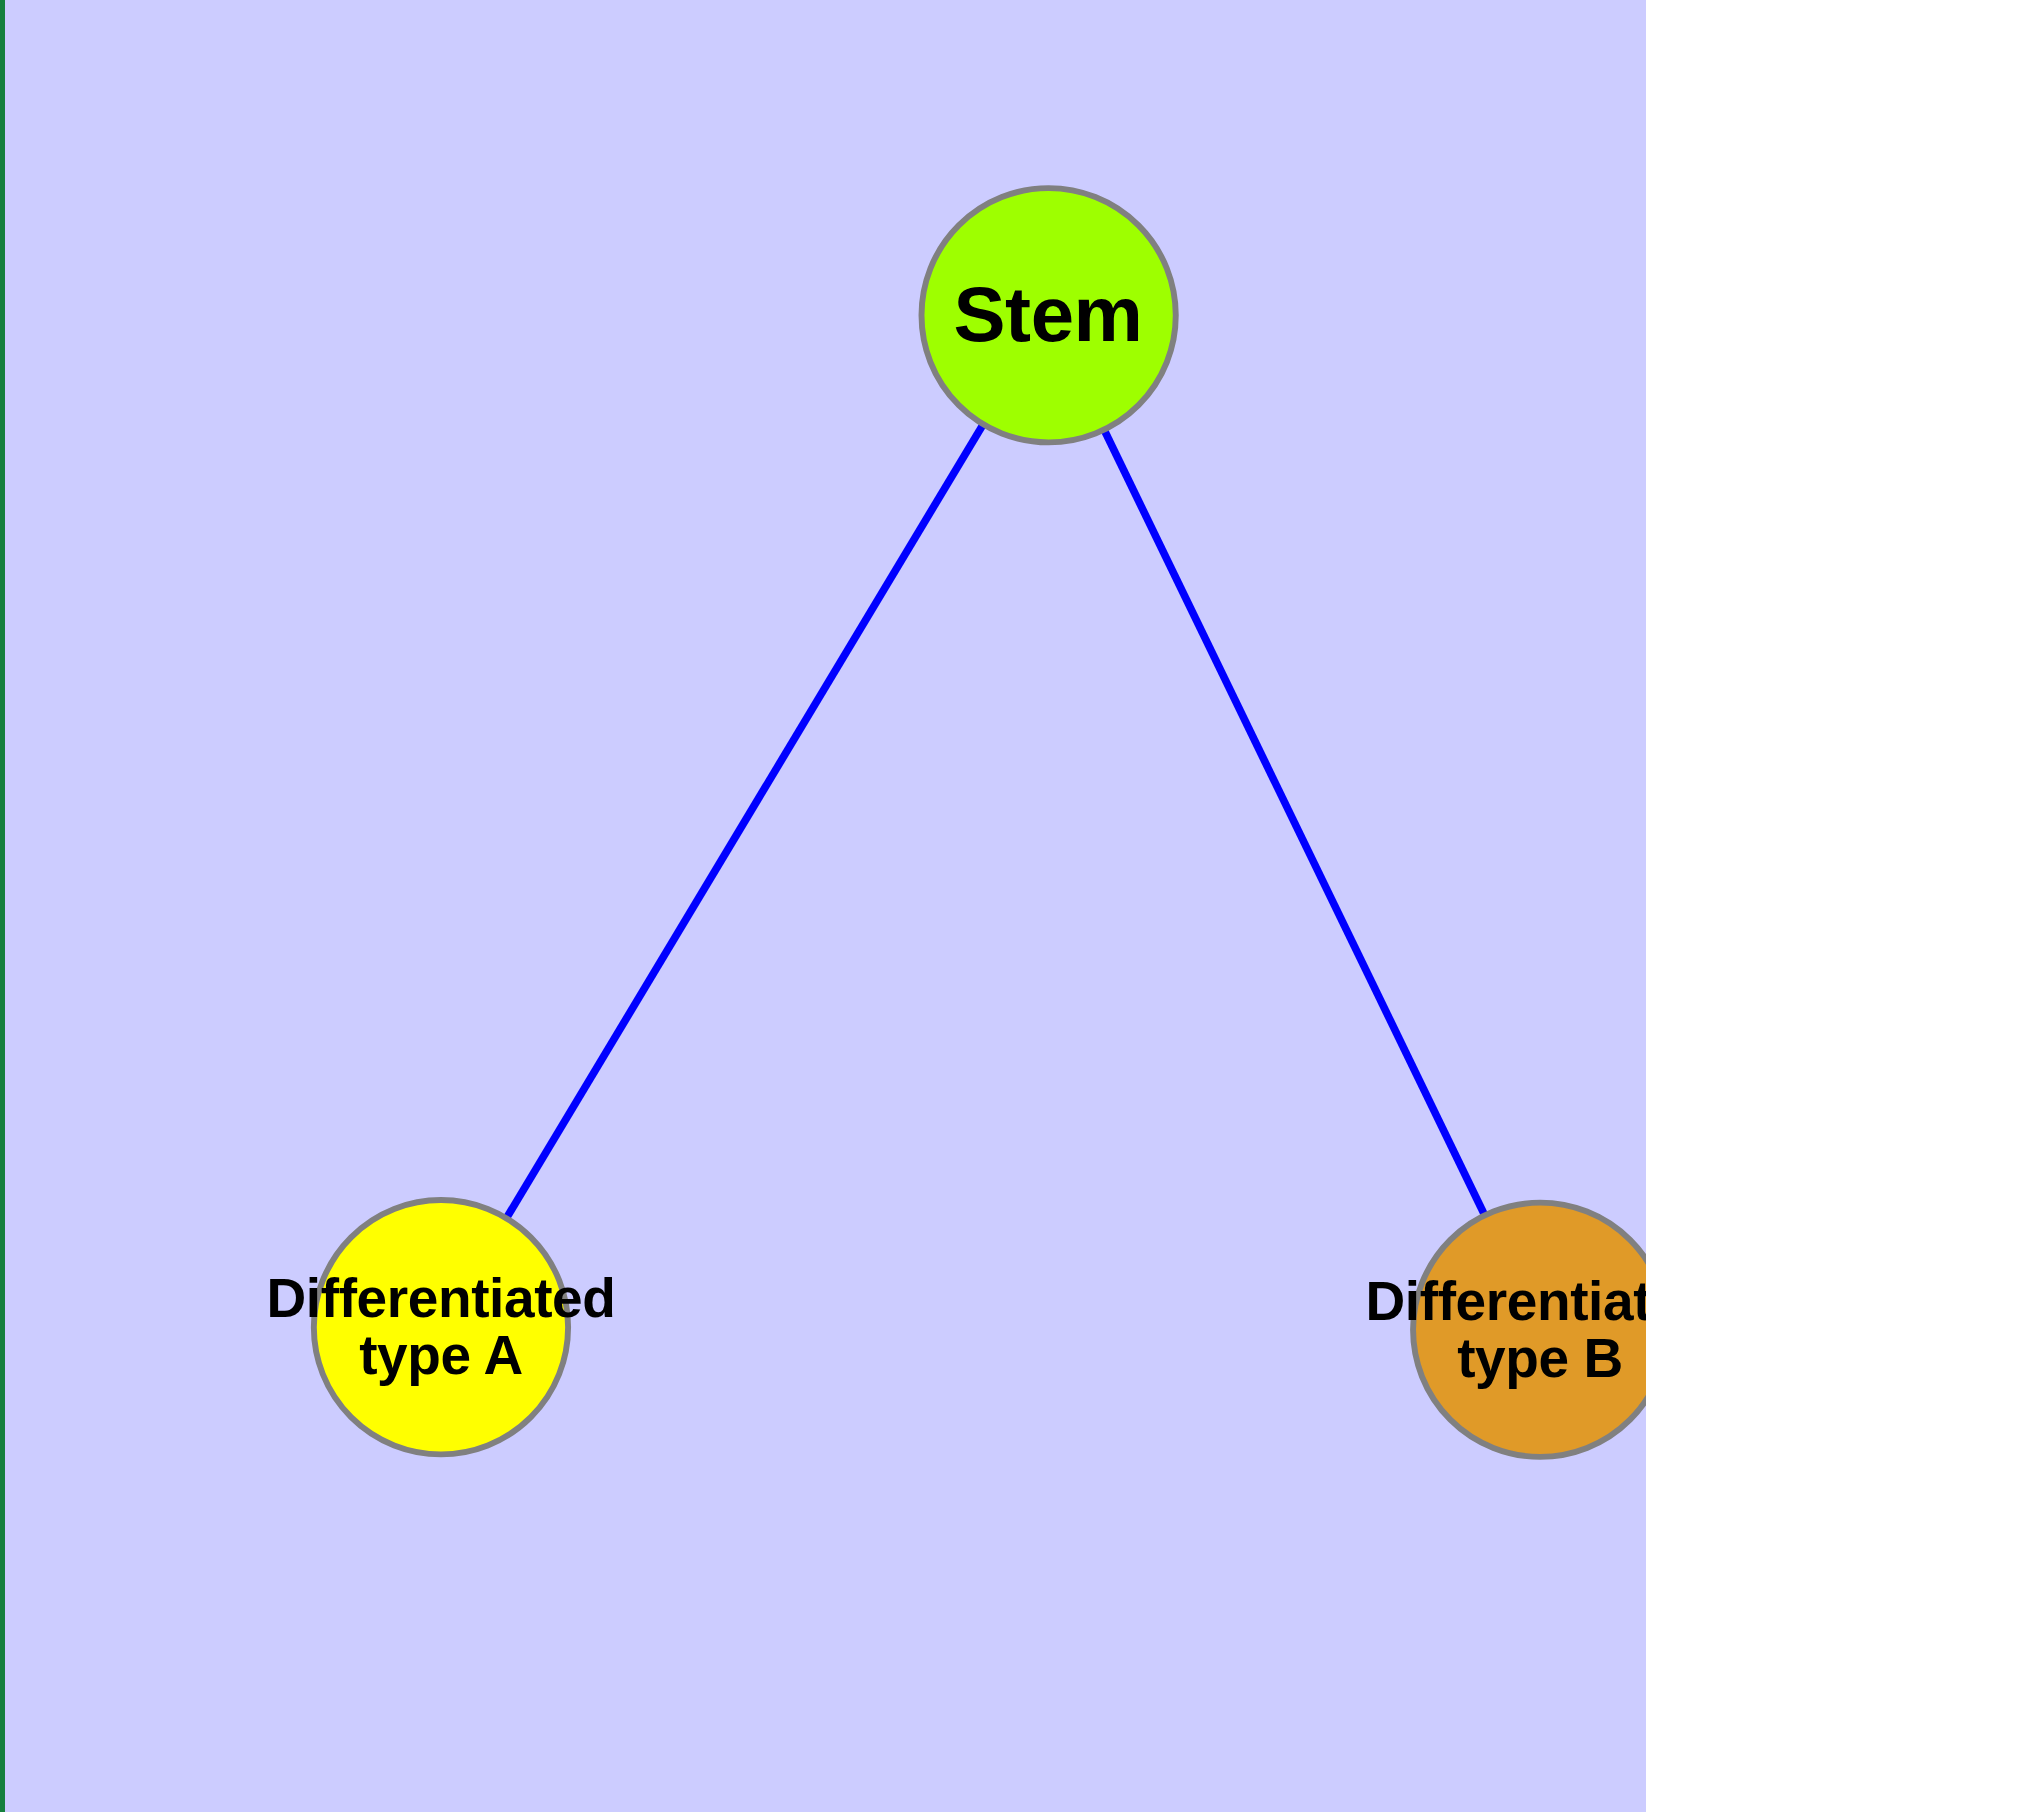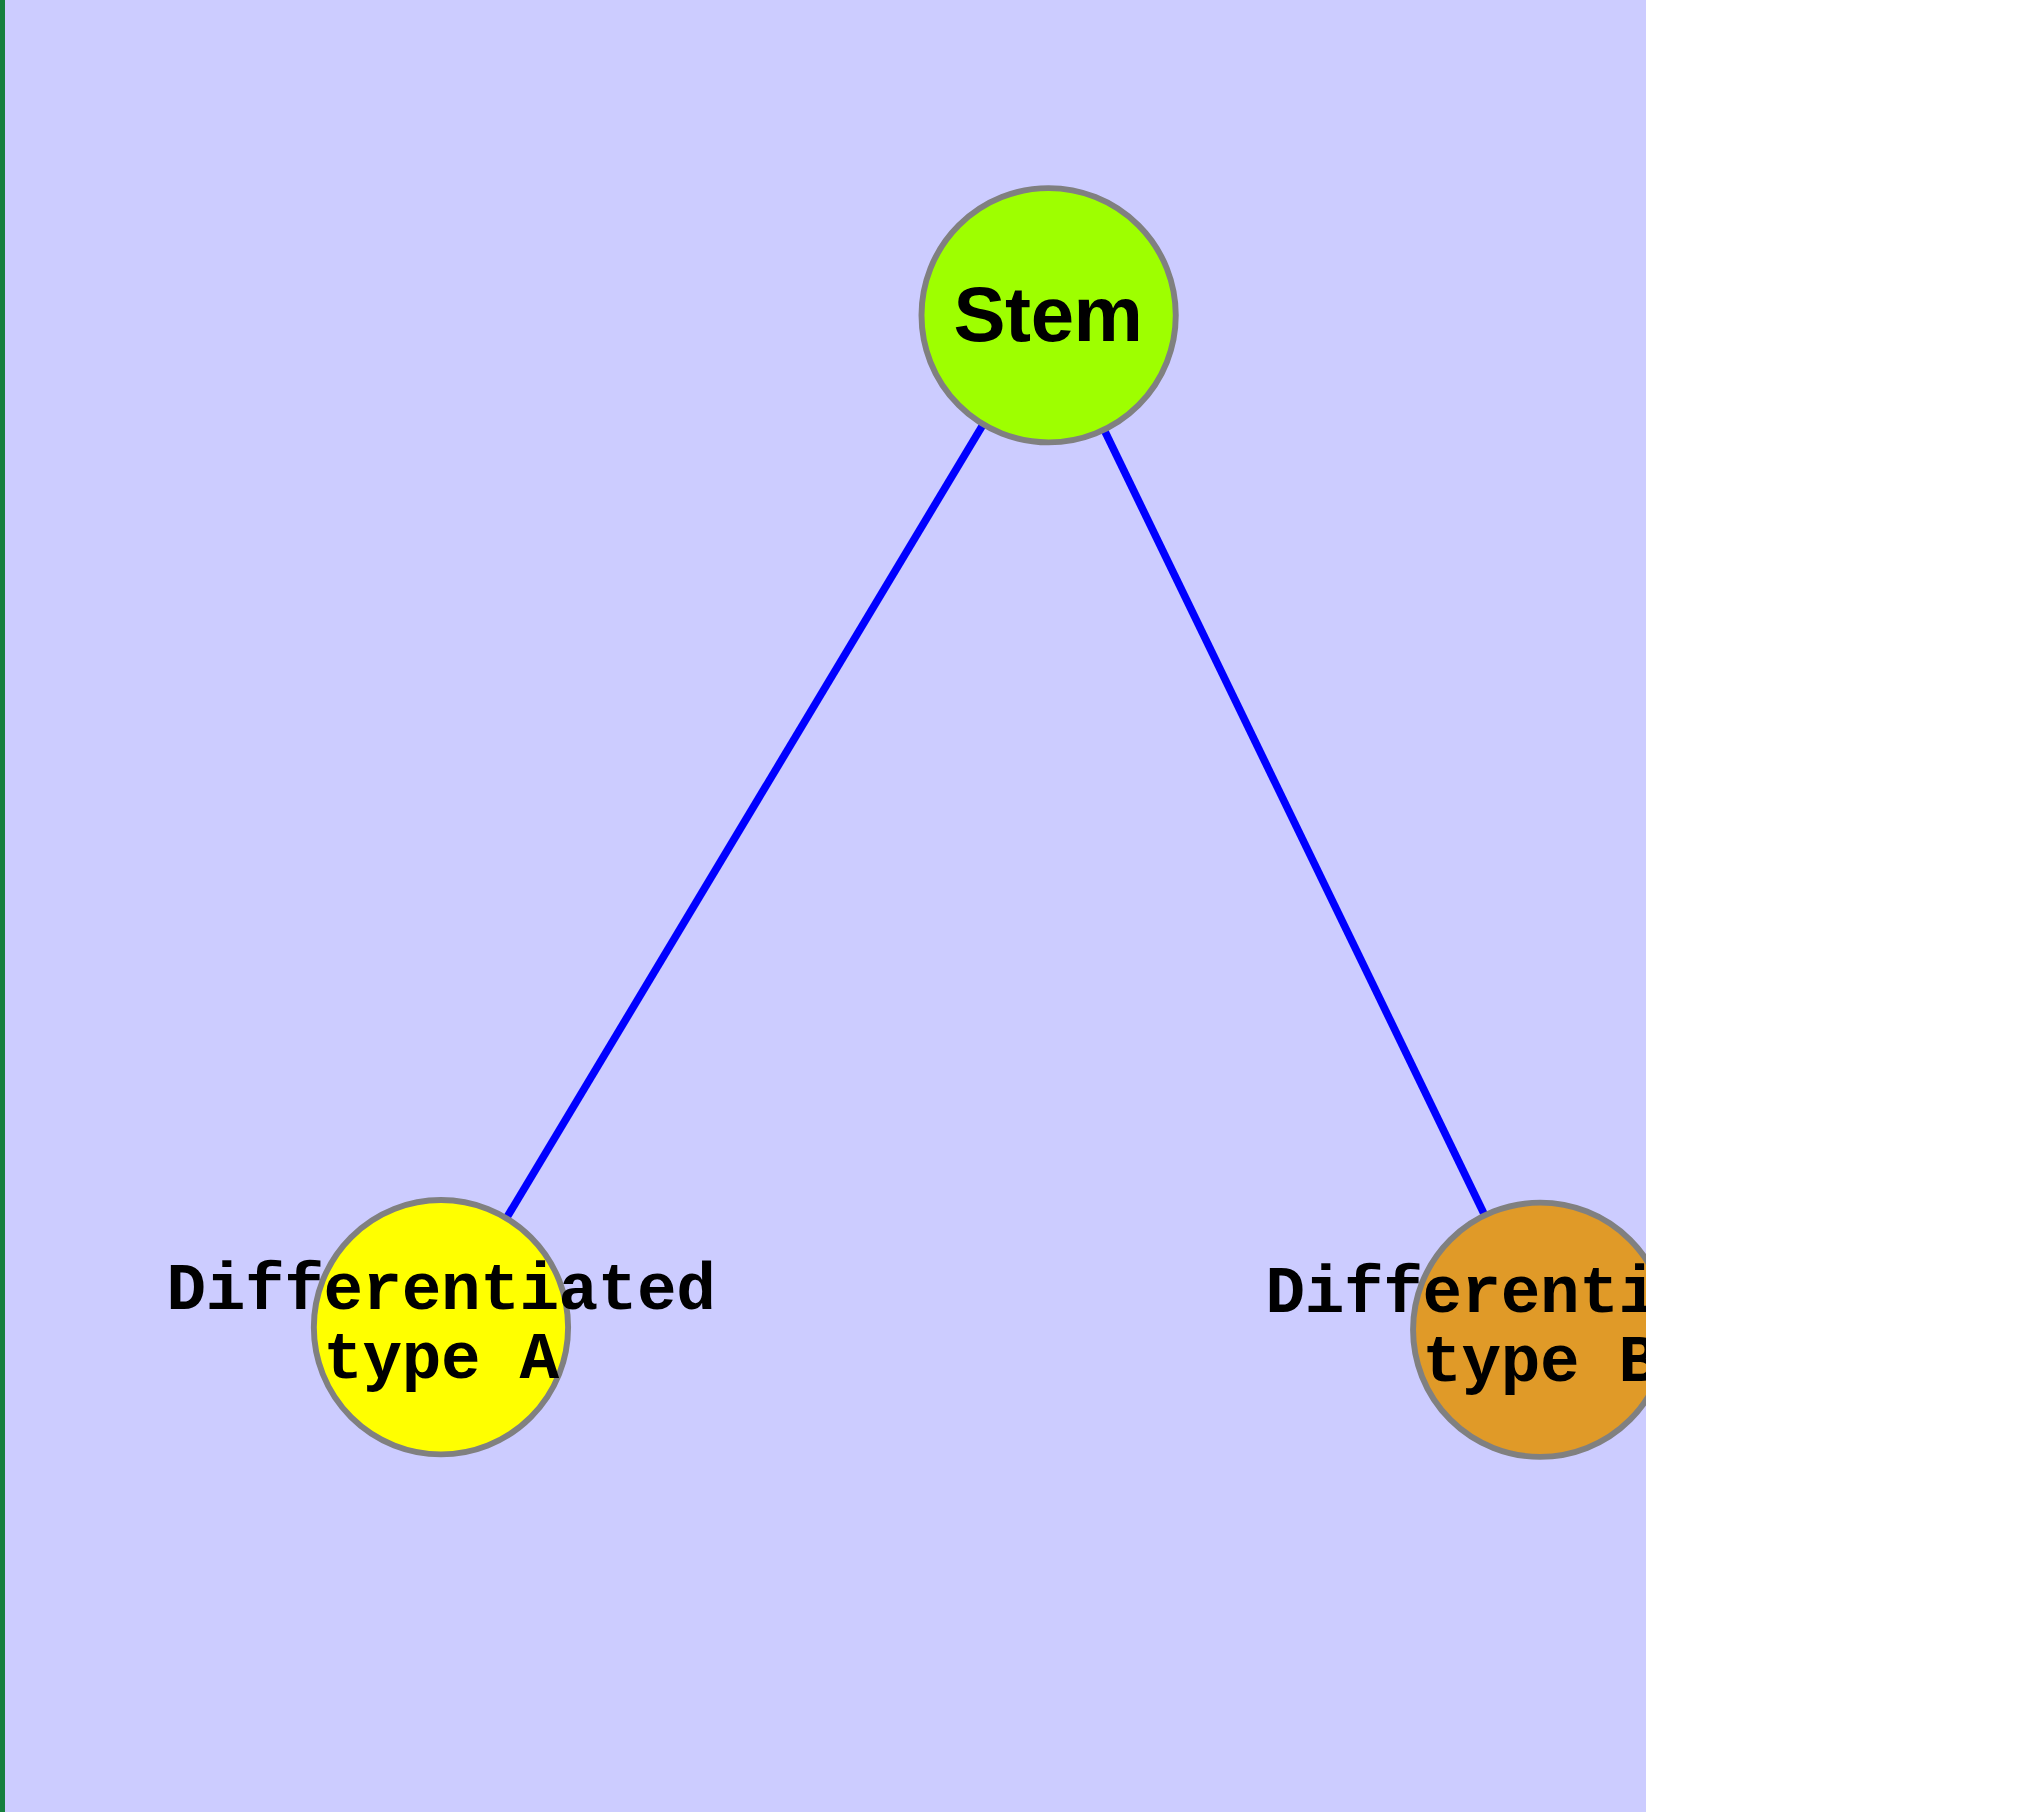--- a/index.html
+++ b/index.html
@@ -39,22 +39,21 @@
     white-space: pre;
     line-height: 1.04;
     letter-spacing: -0.4px;
     pointer-events: none;
     transform: translate(-50%, -50%);
   }
   .label-stem {
     font-size: 78px;
   }
   .label-diff {
-    font-size: 66px;
-    font-family: Liberation Mono, monospace;
+    font-size: 55px;
   }
 </style>
 </head>
 <body>
 
 <div id="canvas" style="width: 1646px; height: 1812px; background: #15803d;">
 
   <div id="plot-bg" style="background: rgb(204, 204, 255);"></div>
 
   <svg id="graph-svg" viewBox="0 0 2384 2138">

